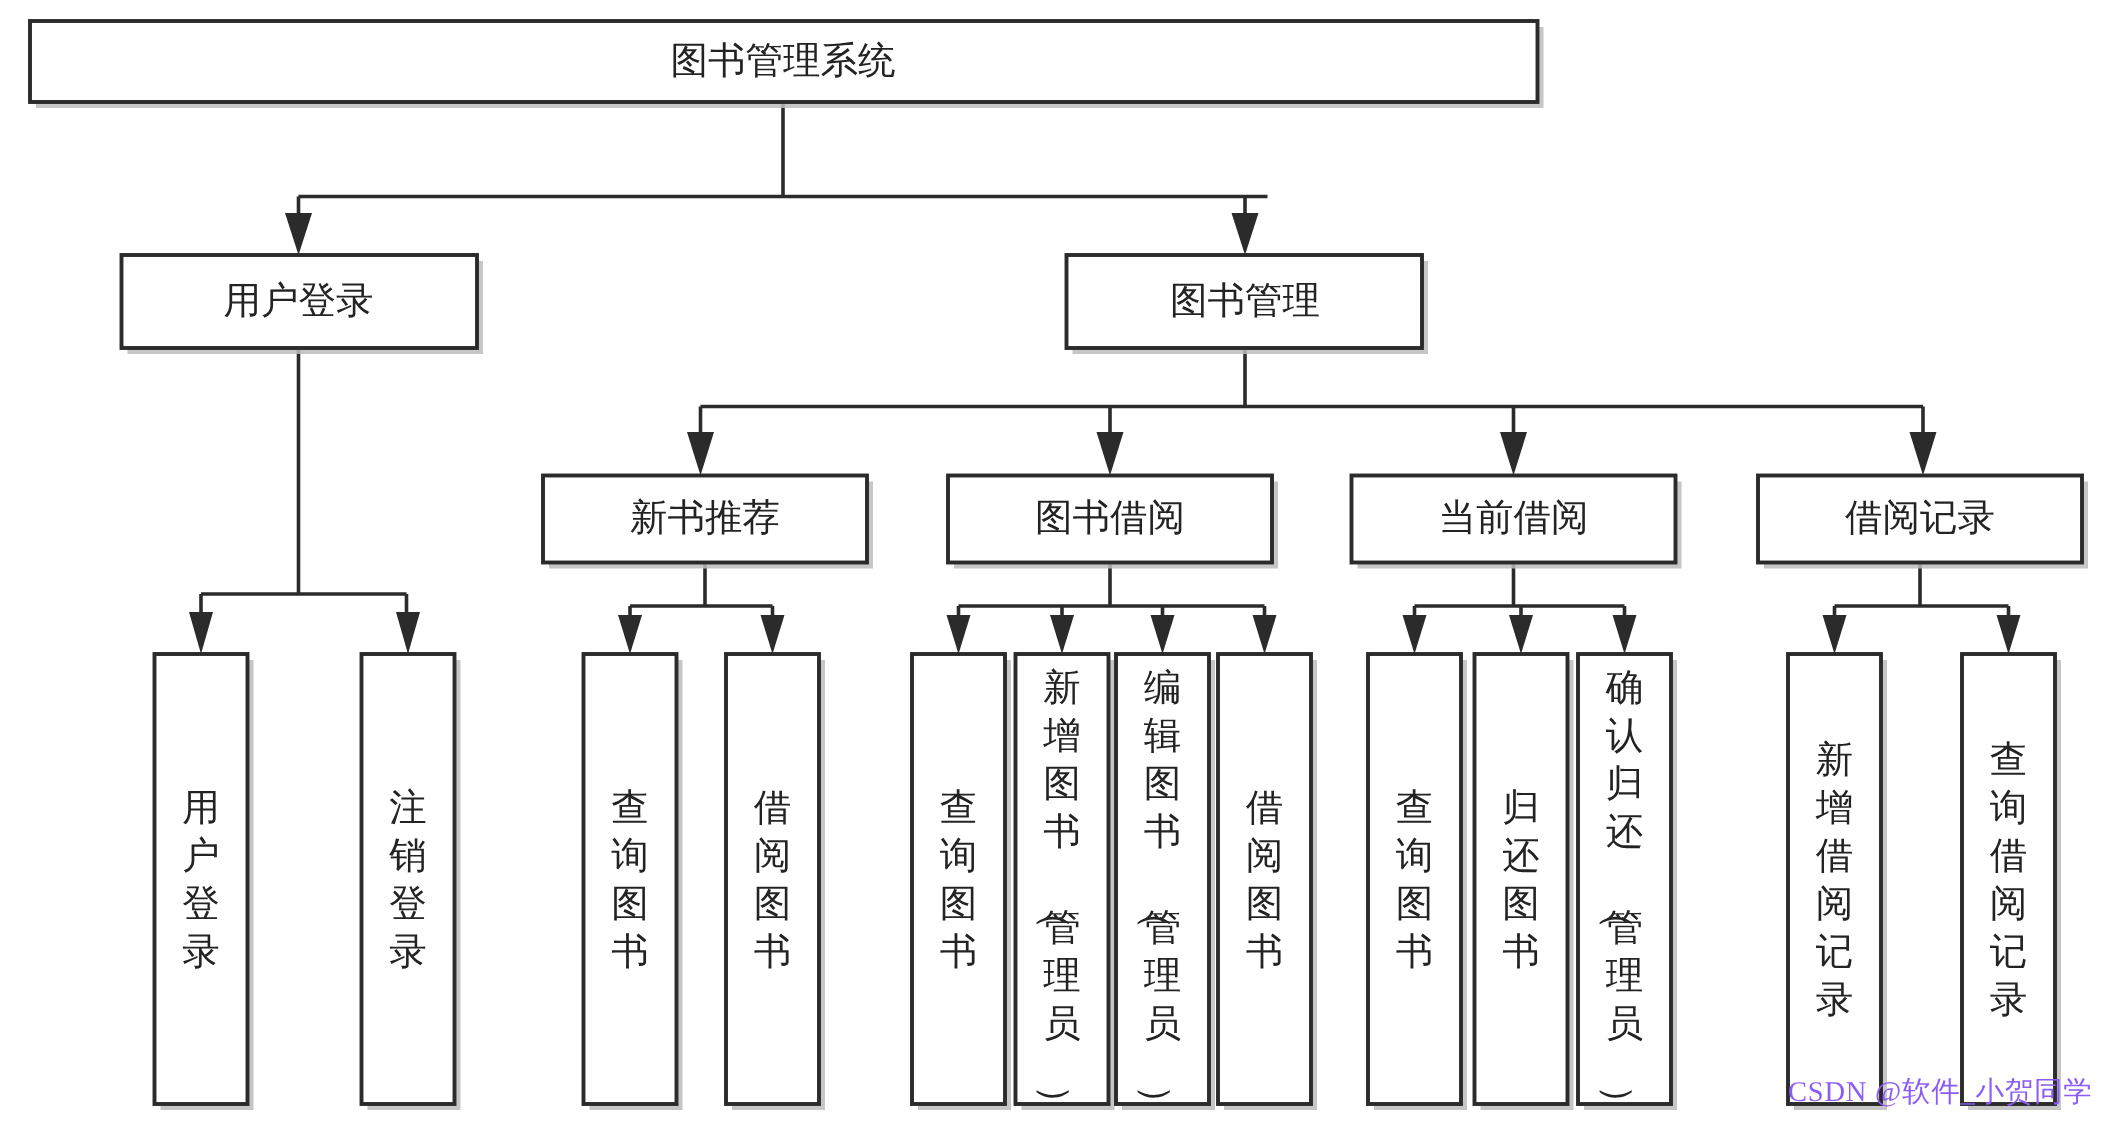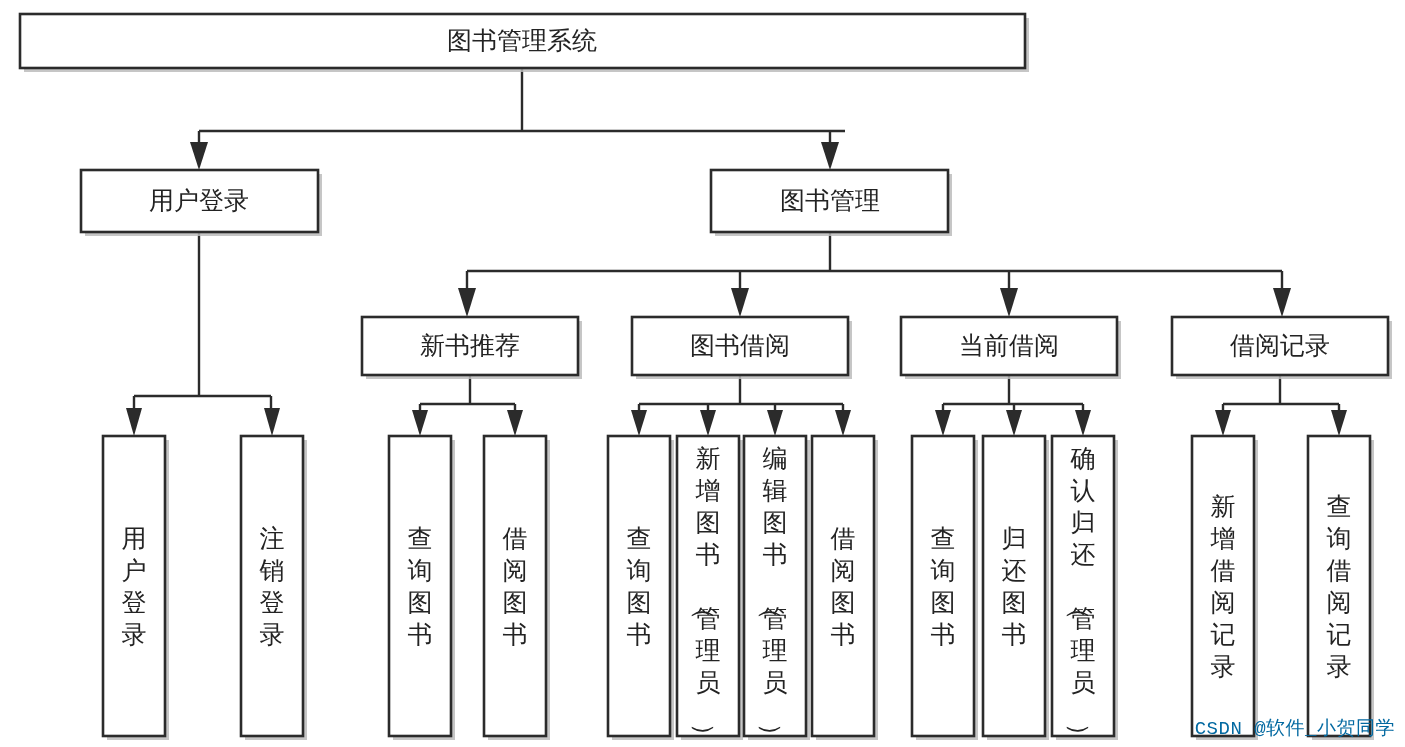--- a/index.html
+++ b/index.html
@@ -56,23 +56,23 @@
   .leaf-label {
     fill: #232323;
     font-family: "Liberation Sans", "DejaVu Sans", sans-serif;
     font-size: 25px;
     text-anchor: middle;
   }
   .watermark {
     position: absolute;
     right: 10px;
     bottom: 6px;
-    font-family: Liberation Mono, monospace;
+    font-family: Liberation Serif, serif;
     font-size: 19px;
-    color: #0369a1;
+    color: #8b5cf6;
     white-space: nowrap;
     letter-spacing: 0.5px;
     user-select: none;
     text-align: right;
   }
 </style>
 </head>
 <body>
 
 <div id="diagram-root">

